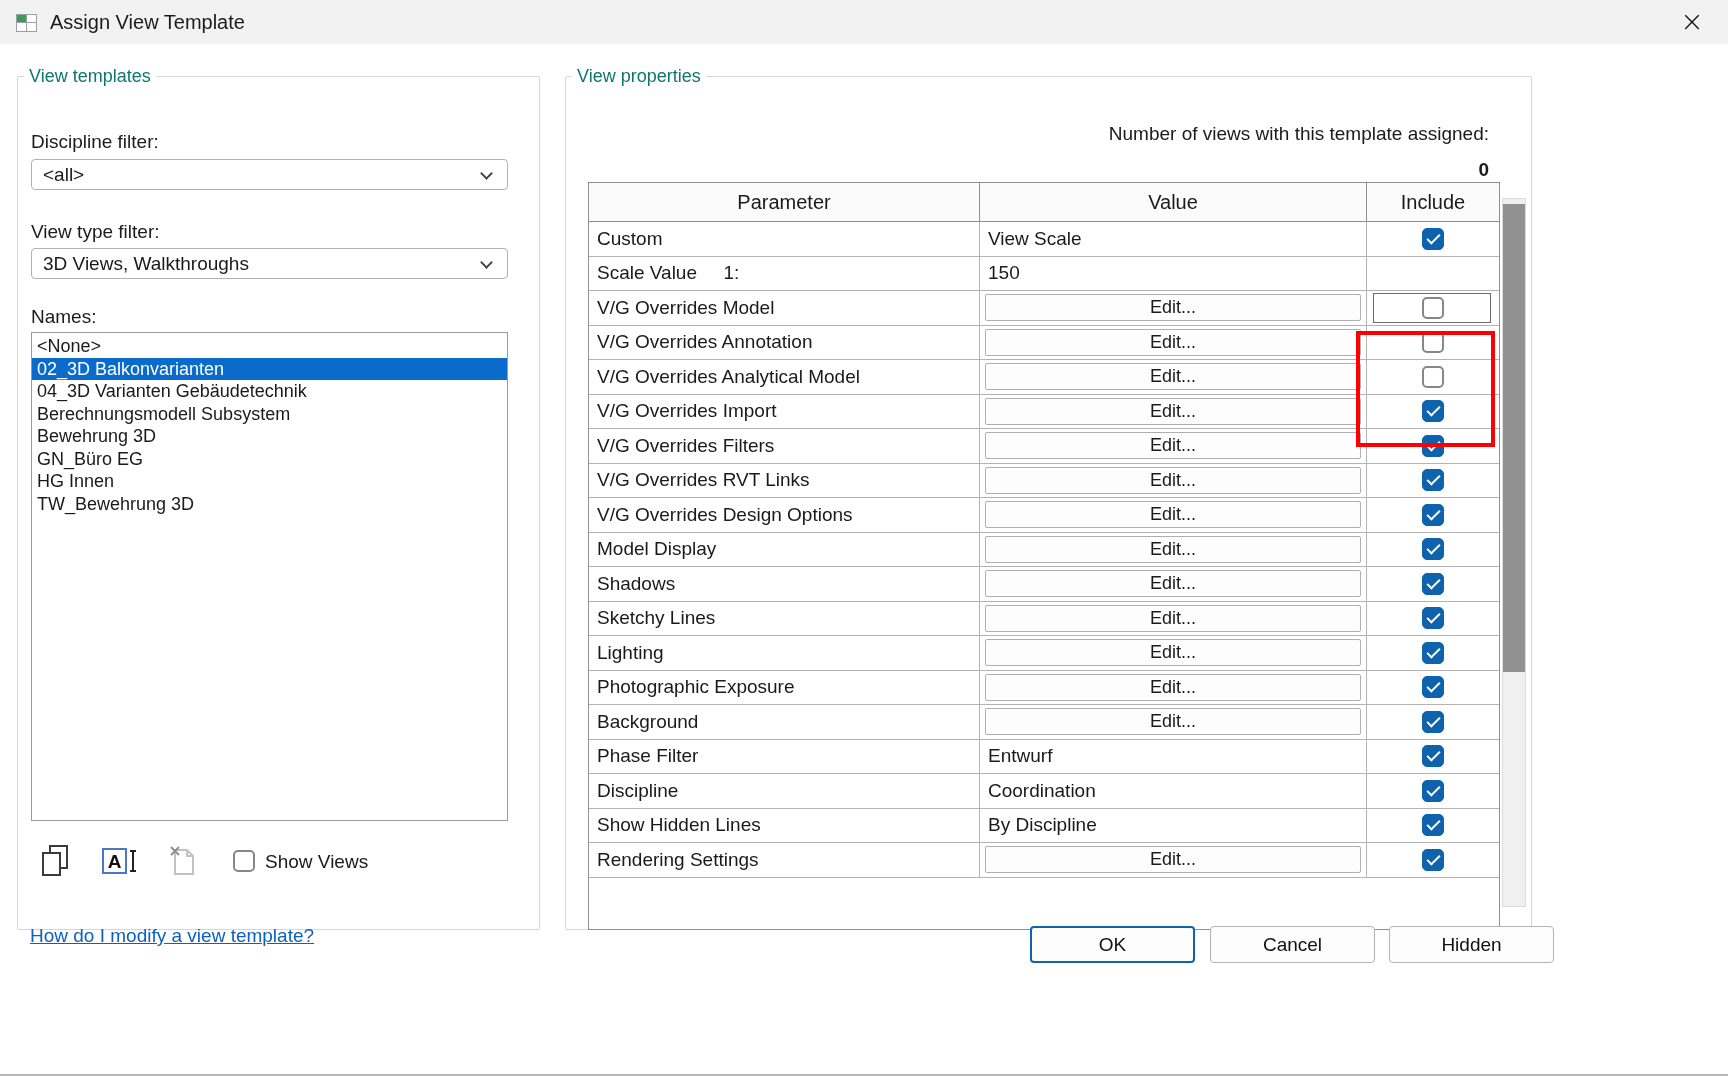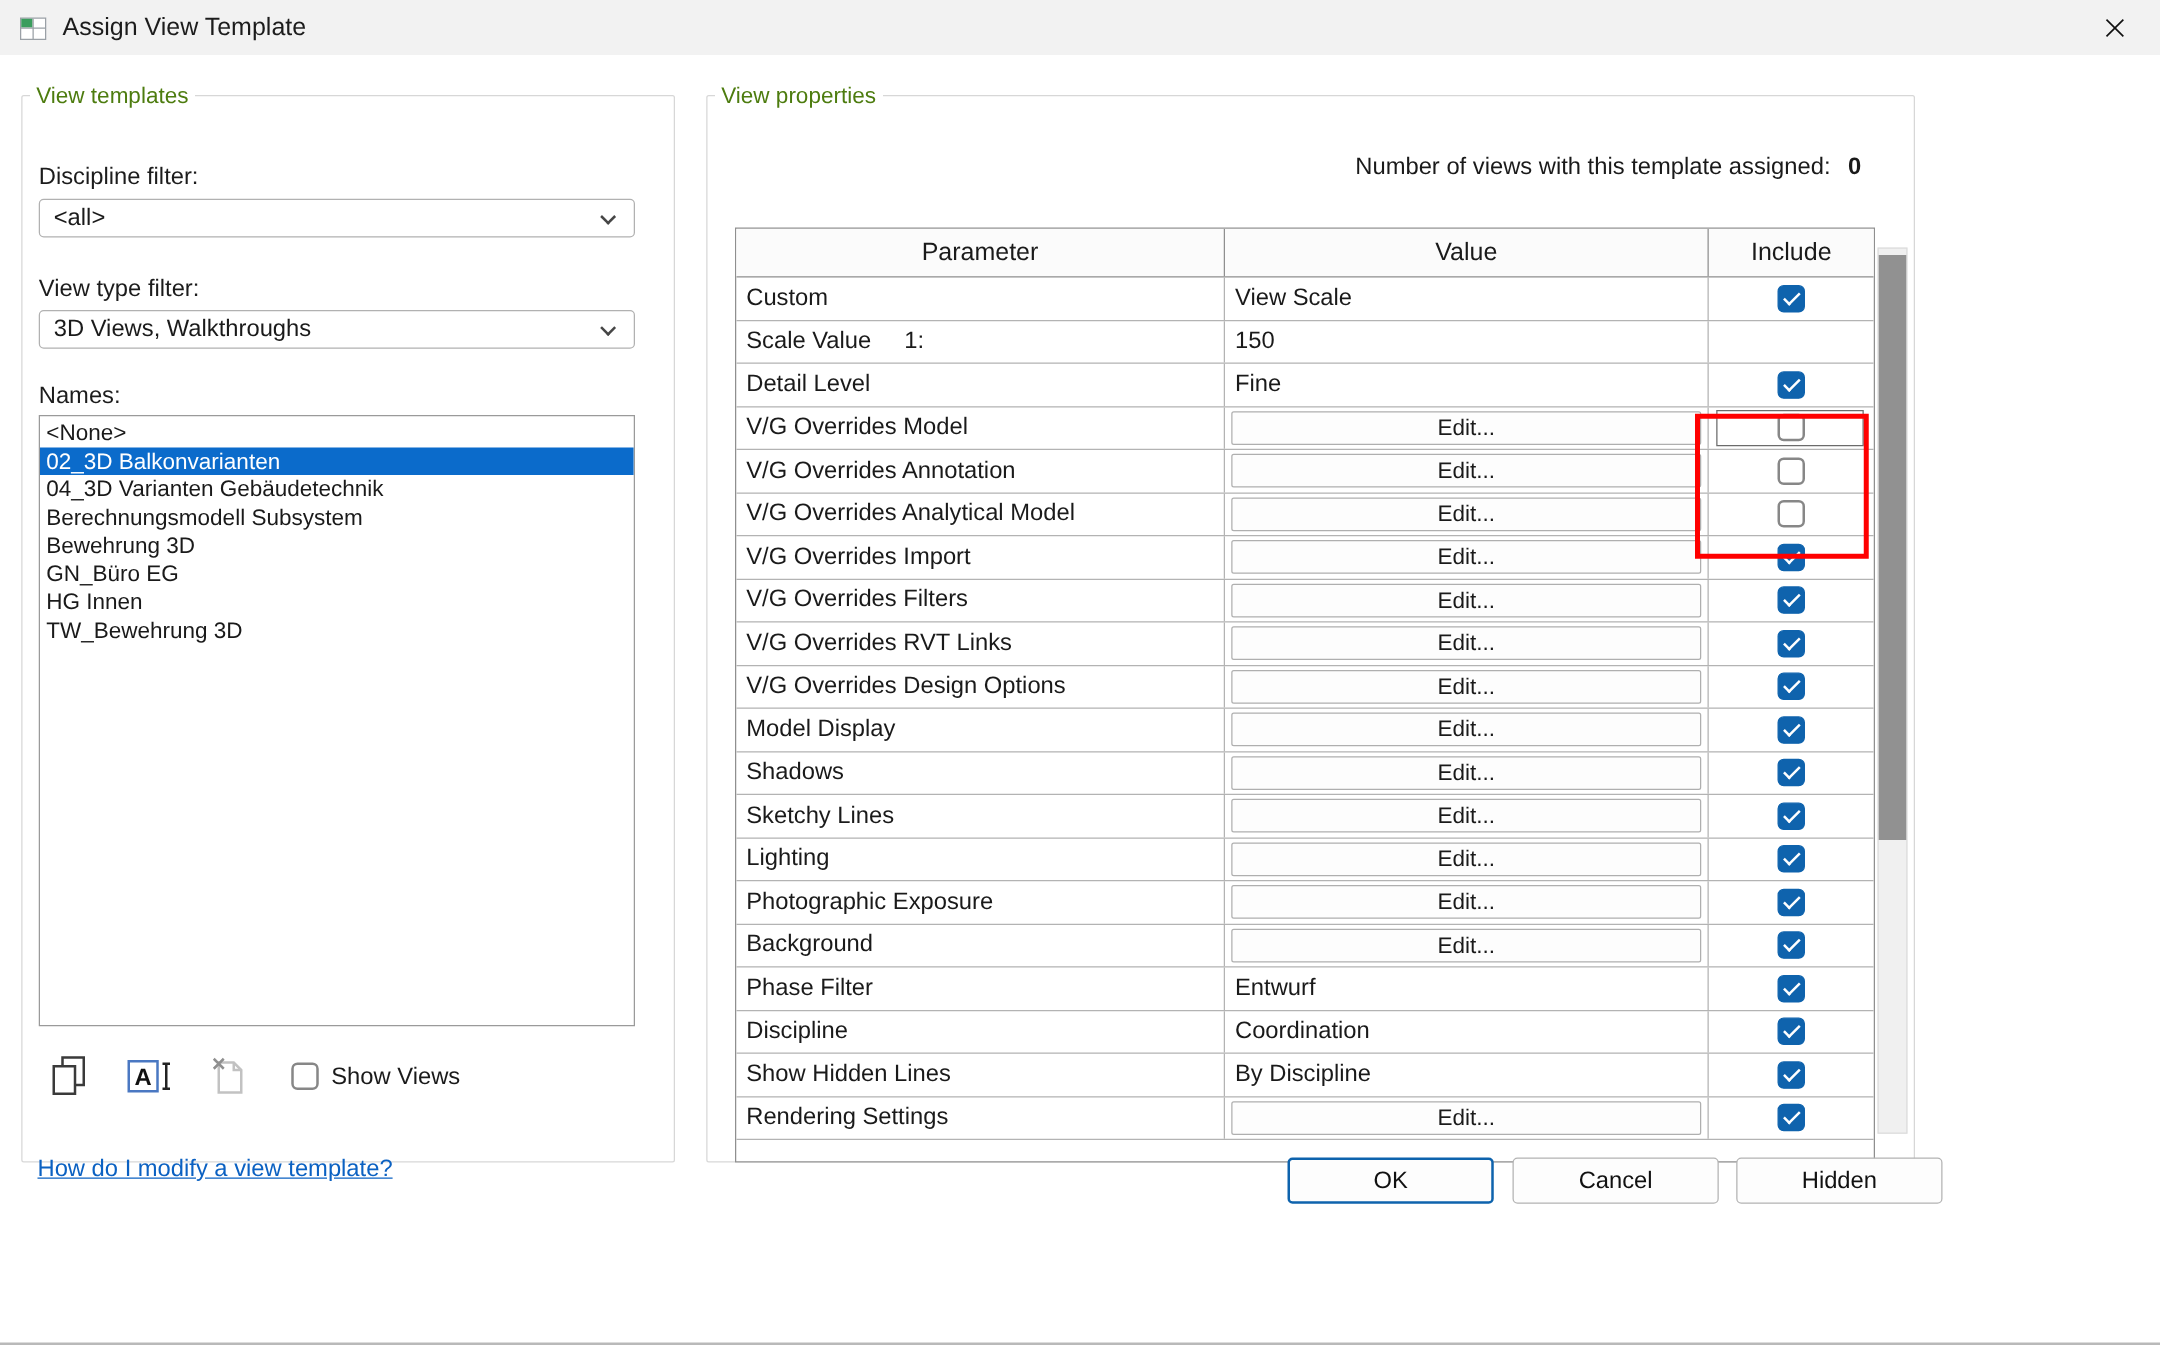--- a/index.html
+++ b/index.html
@@ -9,21 +9,21 @@
   .dialog { position:relative; width:1728px; height:1076px; background:#ffffff; overflow:hidden; border-bottom:2px solid #b9b9b9; }
 
   
   .titlebar { position:absolute; left:0; top:0; width:100%; height:44px; background:#f2f2f2; display:flex; align-items:center; padding-left:14px; }
   .app-icon { width:25px; height:25px; margin-right:11px; display:inline-flex; }
   .title { font-size:20px; color:#1c1c1c; }
   .close-btn { position:absolute; right:10px; top:0; width:52px; height:44px; border:none; background:transparent; font-size:28px; font-weight:300; color:#111; line-height:44px; cursor:pointer; font-family:"DejaVu Sans", sans-serif; }
 
   
   fieldset.group { position:absolute; border:1px solid #d7d7d7; border-radius:2px; background:#fff; padding:0; }
-  fieldset.group legend { font-size:18px; color:#4d7c0f; padding:0 5px; margin-left:6px; }
+  fieldset.group legend { font-size:18px; color:#0f766e; padding:0 5px; margin-left:6px; }
   #left-group  { left:17px;  top:66px; width:523px; height:864px; }
   #right-group { left:565px; top:66px; width:967px; height:864px; }
 
   .field-label { position:absolute; left:13px; font-size:19px; color:#1c1c1c; }
 
   
   .combobox { position:absolute; left:13px; width:477px; height:31px; background:#fff; border:1px solid #b1b1b1; border-radius:4px; display:flex; align-items:center; padding-left:11px; font-size:19px; cursor:default; }
   .combo-chevron { position:absolute; right:16px; top:9px; width:9px; height:9px; border-right:2px solid #464646; border-bottom:2px solid #464646; transform:rotate(45deg); }
 
   
@@ -40,21 +40,21 @@
   .show-views-box { position:absolute; left:215px; top:11px; }
   .show-views-label { position:absolute; left:247px; top:12px; font-size:19px; cursor:default; }
 
   
   .checkbox { width:22px; height:22px; border-radius:5px; display:inline-block; position:relative; cursor:pointer; }
   .checkbox.checked { background:#0f63ad; border:1px solid #0f63ad; }
   .checkbox.checked::after { content:""; position:absolute; left:4px; top:5px; width:11px; height:5px; border-left:2.5px solid #fff; border-bottom:2.5px solid #fff; transform:rotate(-45deg); }
   .checkbox.unchecked { background:#fff; border:2px solid #878787; }
 
   
-  .count-line { position:absolute; right:42px; top:36px; font-size:19px; display:flex; gap:14px; align-items:flex-start; }
+  .count-line { position:absolute; right:42px; top:36px; font-size:19px; display:flex; gap:14px; align-items:flex-end;flex-direction:column; }
   .count-num { font-weight:bold; }
 
   .ptable { position:absolute; left:22px; top:72px; width:912px; height:748px; border:1px solid #8f8f8f; background:#fff; overflow:hidden;margin-top:23px; }
   .thead { display:grid; grid-template-columns:391px 387px 132px; height:39px; background:#fbfbfb; border-bottom:1px solid #8f8f8f; }
   .th { display:flex; align-items:center; justify-content:center; font-size:20px; border-right:1px solid #8f8f8f; }
   .th:last-child { border-right:none; }
 
   .trow { display:grid; grid-template-columns:391px 387px 132px; height:34.5px; border-bottom:1px solid #b3b3b3; }
   .cell { display:flex; align-items:center; border-right:1px solid #b3b3b3; overflow:hidden; }
   .cell:last-child { border-right:none; }
@@ -171,27 +171,20 @@
             <div class="cell include">
               <span class="checkbox checked"></span>
             </div>
           </div>
           <div class="trow">
             <div class="cell param">Scale Value     1:</div>
             <div class="cell value text">150</div>
             <div class="cell include"></div>
           </div>
           <div class="trow">
-            <div class="cell param">Detail Level</div>
-            <div class="cell value text">Fine</div>
-            <div class="cell include">
-              <span class="checkbox checked"></span>
-            </div>
-          </div>
-          <div class="trow">
             <div class="cell param">V/G Overrides Model</div>
             <div class="cell value">
               <button class="edit-btn">Edit...</button>
             </div>
             <div class="cell include">
               <div class="focus-rect"></div>
               <span class="checkbox unchecked"></span>
             </div>
           </div>
           <div class="trow">

